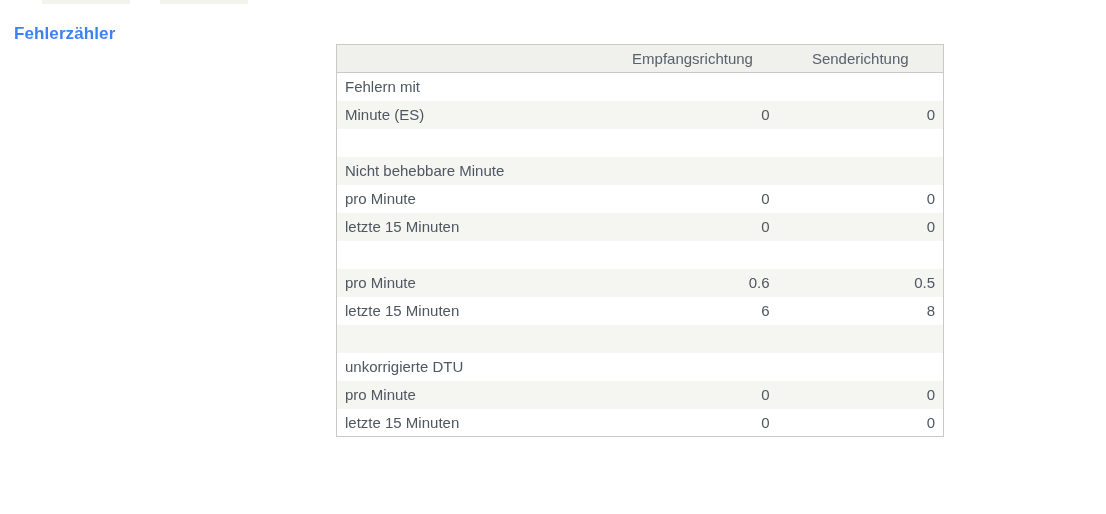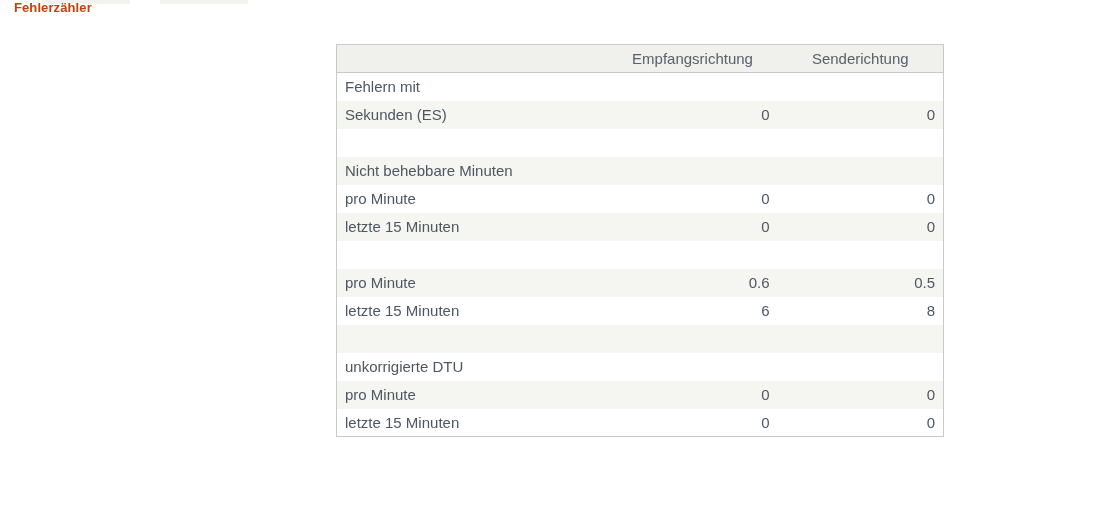--- a/index.html
+++ b/index.html
@@ -20,24 +20,24 @@
     position: absolute;
     top: 0;
     height: 4px;
     background: #f3f3ee;
   }
   .top-artifact.a1 { left: 42px;  width: 88px; }
   .top-artifact.a2 { left: 160px; width: 88px; }
   .page-title {
     position: absolute;
     left: 14px;
-    top: 0;
-    font-size: 13px;
+    top: 24px;
+    font-size: 17px;
     font-weight: bold;
-    color: #c2410c;
+    color: #3b82f6;
     letter-spacing: 0.1px;
   }
   .table-wrap {
     position: absolute;
     left: 336px;
     top: 44px;
     width: 608px;
   }
   table.error-table {
     width: 100%;
@@ -95,31 +95,31 @@
           <th>Senderichtung</th>
         </tr>
       </thead>
       <tbody>
           <tr>
     <td class="label-cell">Fehlern mit</td>
     <td class="value-cell"></td>
     <td class="value-cell"></td>
   </tr>
           <tr>
-    <td class="label-cell">Sekunden (ES)</td>
+    <td class="label-cell">Minute (ES)</td>
     <td class="value-cell">0</td>
     <td class="value-cell">0</td>
   </tr>
           <tr>
     <td class="label-cell"></td>
     <td class="value-cell"></td>
     <td class="value-cell"></td>
   </tr>
           <tr>
-    <td class="label-cell">Nicht behebbare Minuten</td>
+    <td class="label-cell">Nicht behebbare Minute</td>
     <td class="value-cell"></td>
     <td class="value-cell"></td>
   </tr>
           <tr>
     <td class="label-cell">pro Minute</td>
     <td class="value-cell">0</td>
     <td class="value-cell">0</td>
   </tr>
           <tr>
     <td class="label-cell">letzte 15 Minuten</td>

